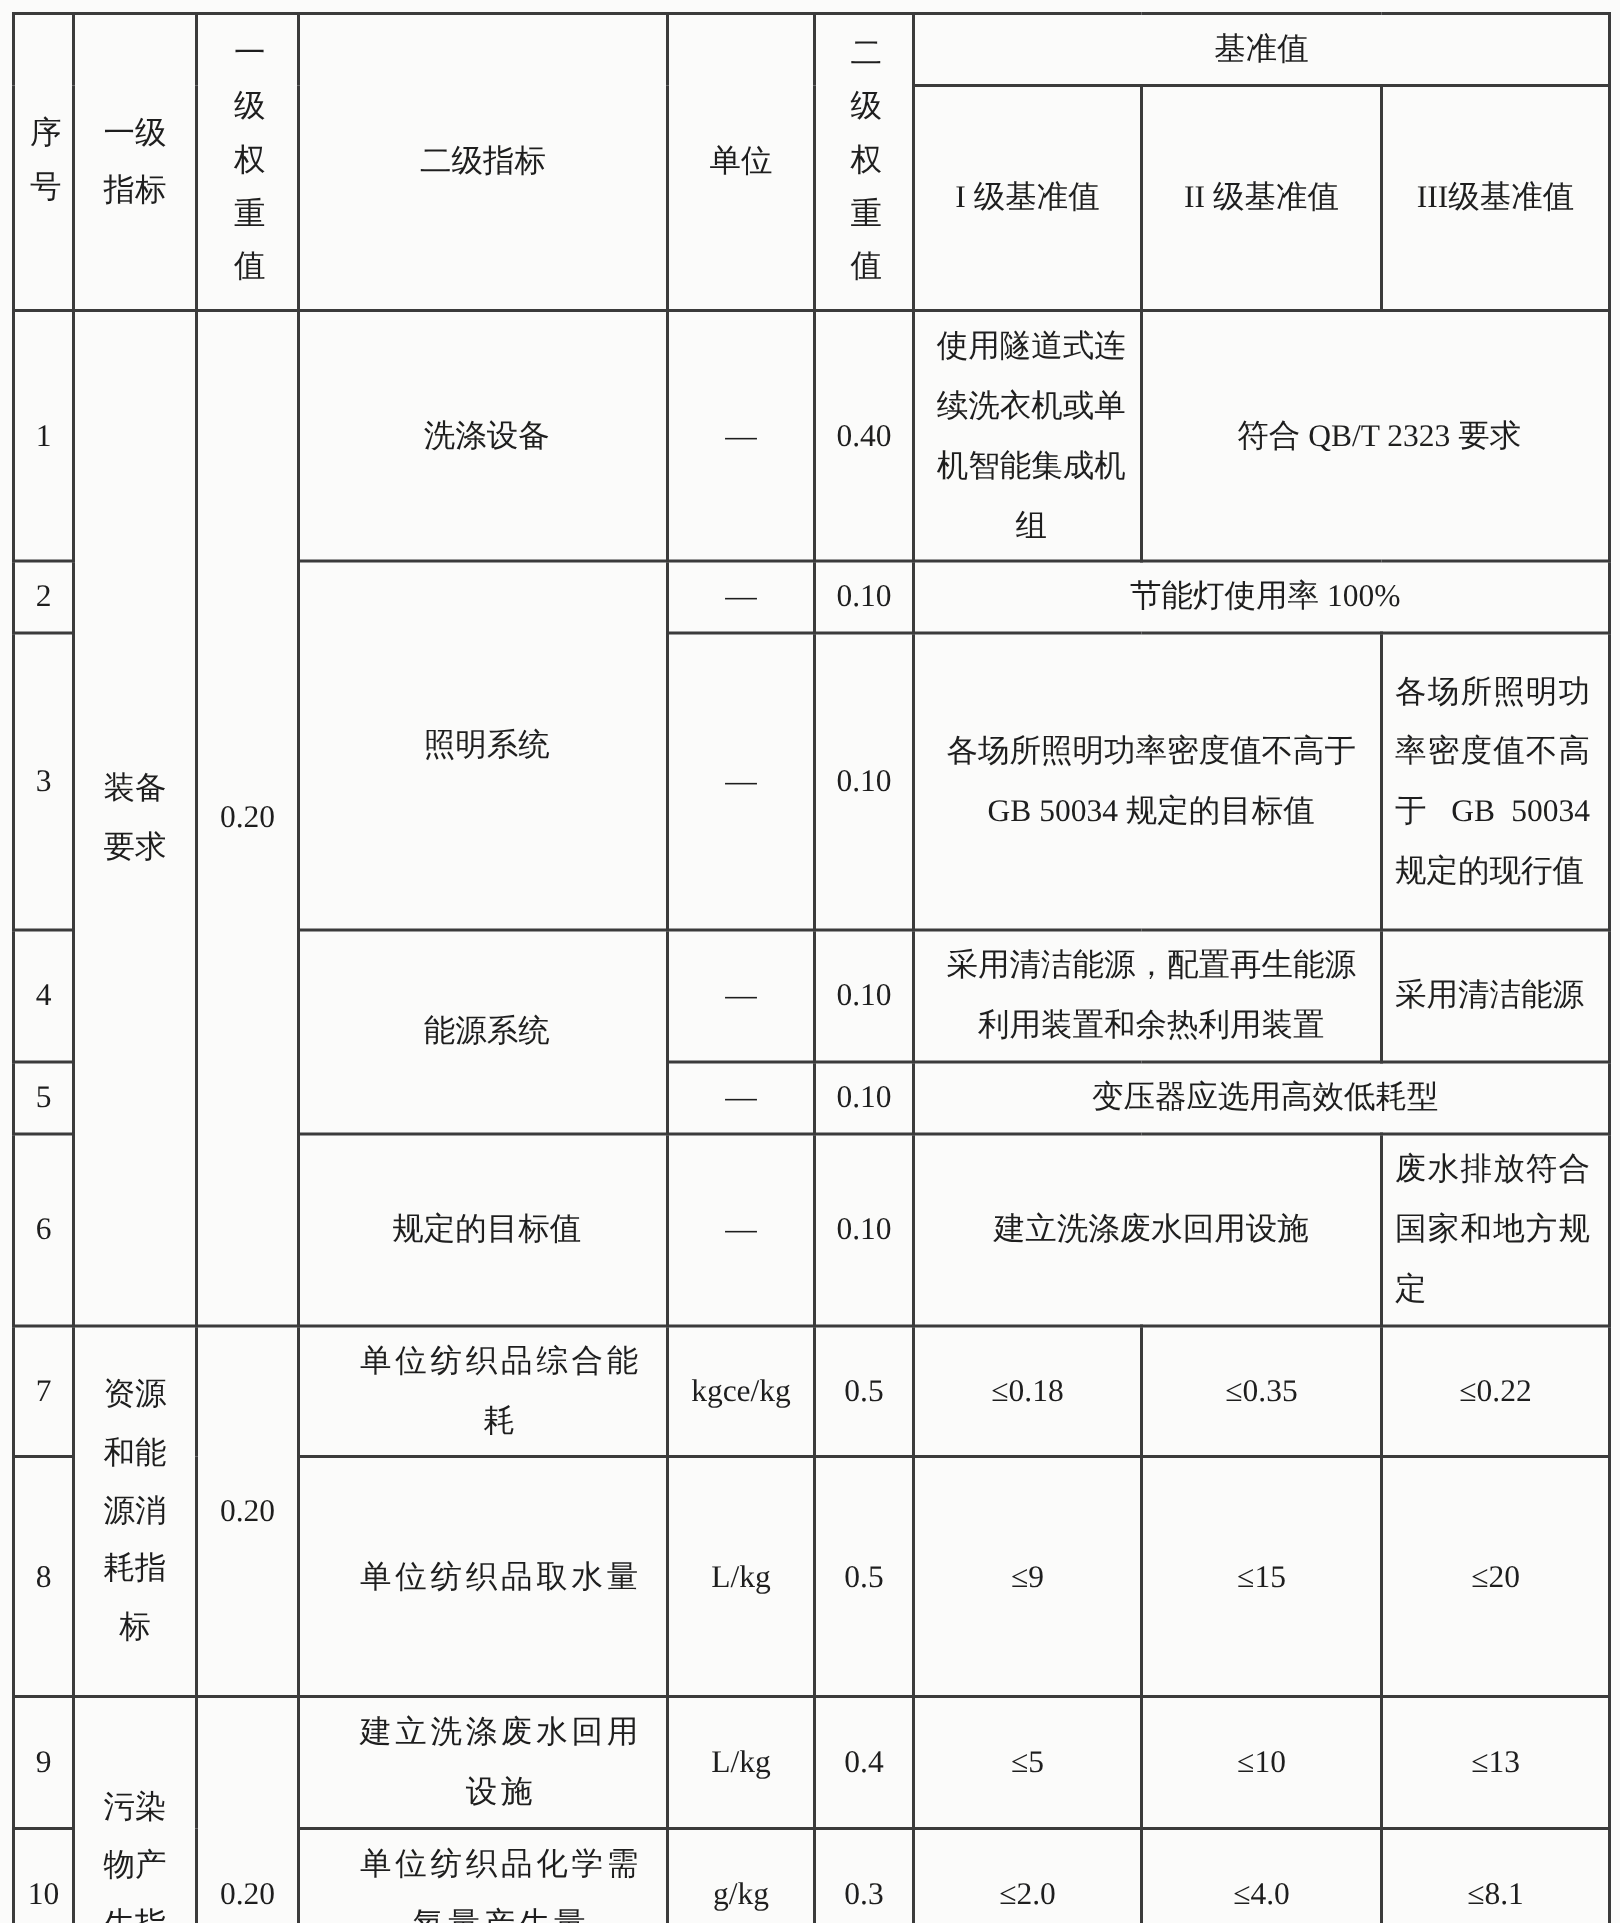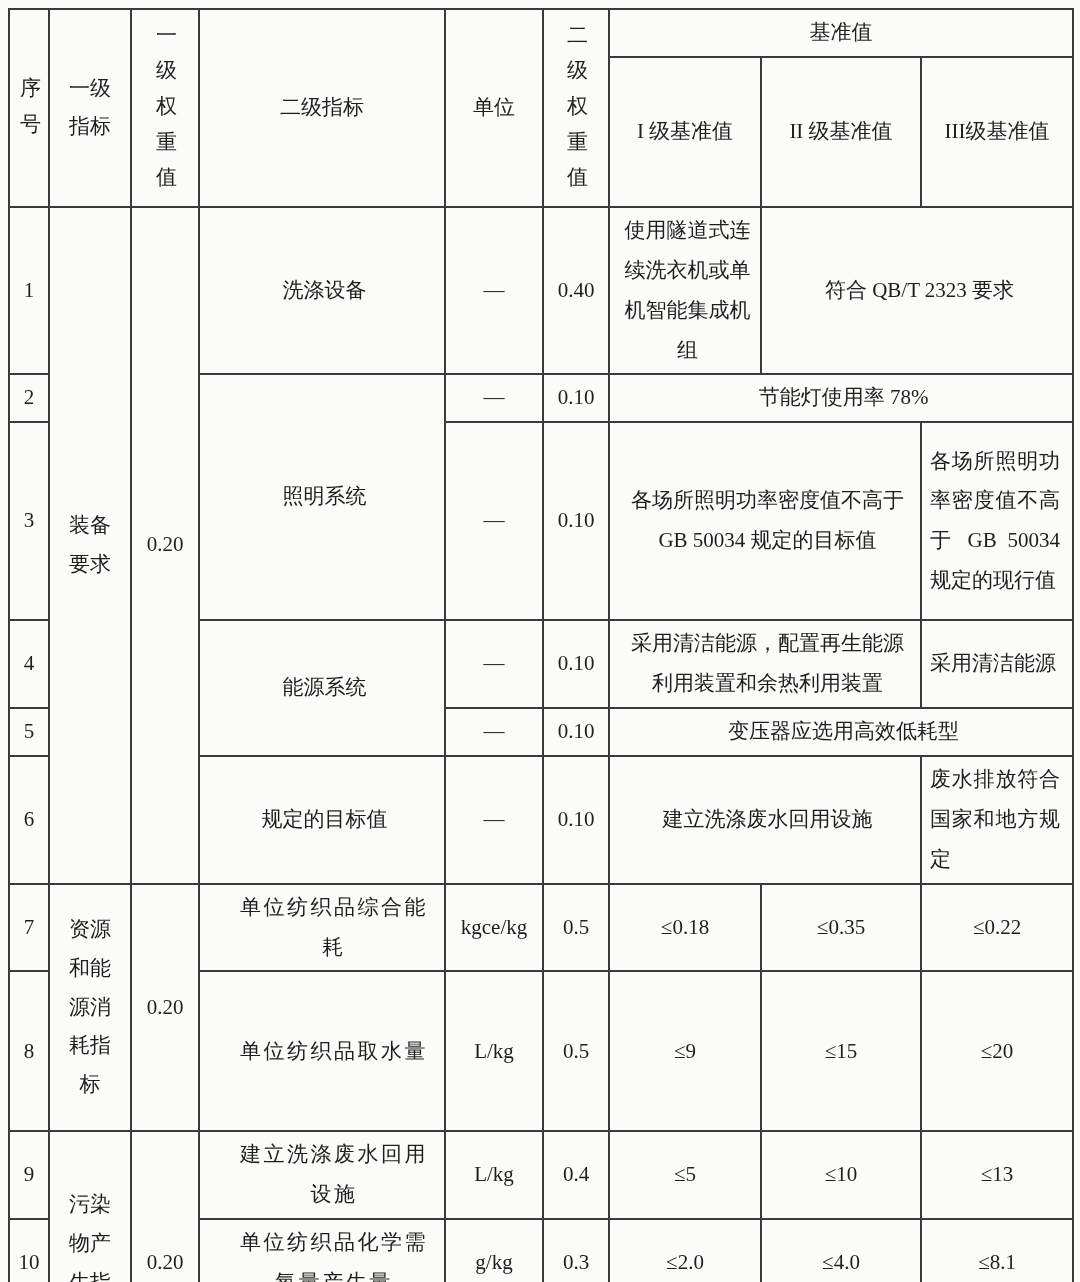--- a/index.html
+++ b/index.html
@@ -89,21 +89,21 @@
         <td>0.40</td>
         <td class="tl">使用隧道式连续洗衣机或单机智能集成机组</td>
         <td colspan="2" class="tl">符合 QB/T 2323 要求</td>
       </tr>
 
       <tr class="r2">
         <td>2</td>
         <td rowspan="2" class="tl">照明系统</td>
         <td>—</td>
         <td>0.10</td>
-        <td colspan="3" class="tl">节能灯使用率 78%</td>
+        <td colspan="3" class="tl">节能灯使用率 100%</td>
       </tr>
 
       <tr class="r3">
         <td>3</td>
         <td>—</td>
         <td>0.10</td>
         <td colspan="2" class="tl">各场所照明功率密度值不高于 GB 50034 规定的目标值</td>
         <td class="tj-last">各场所照明功率密度值不高于 GB 50034 规定的现行值</td>
       </tr>
 

